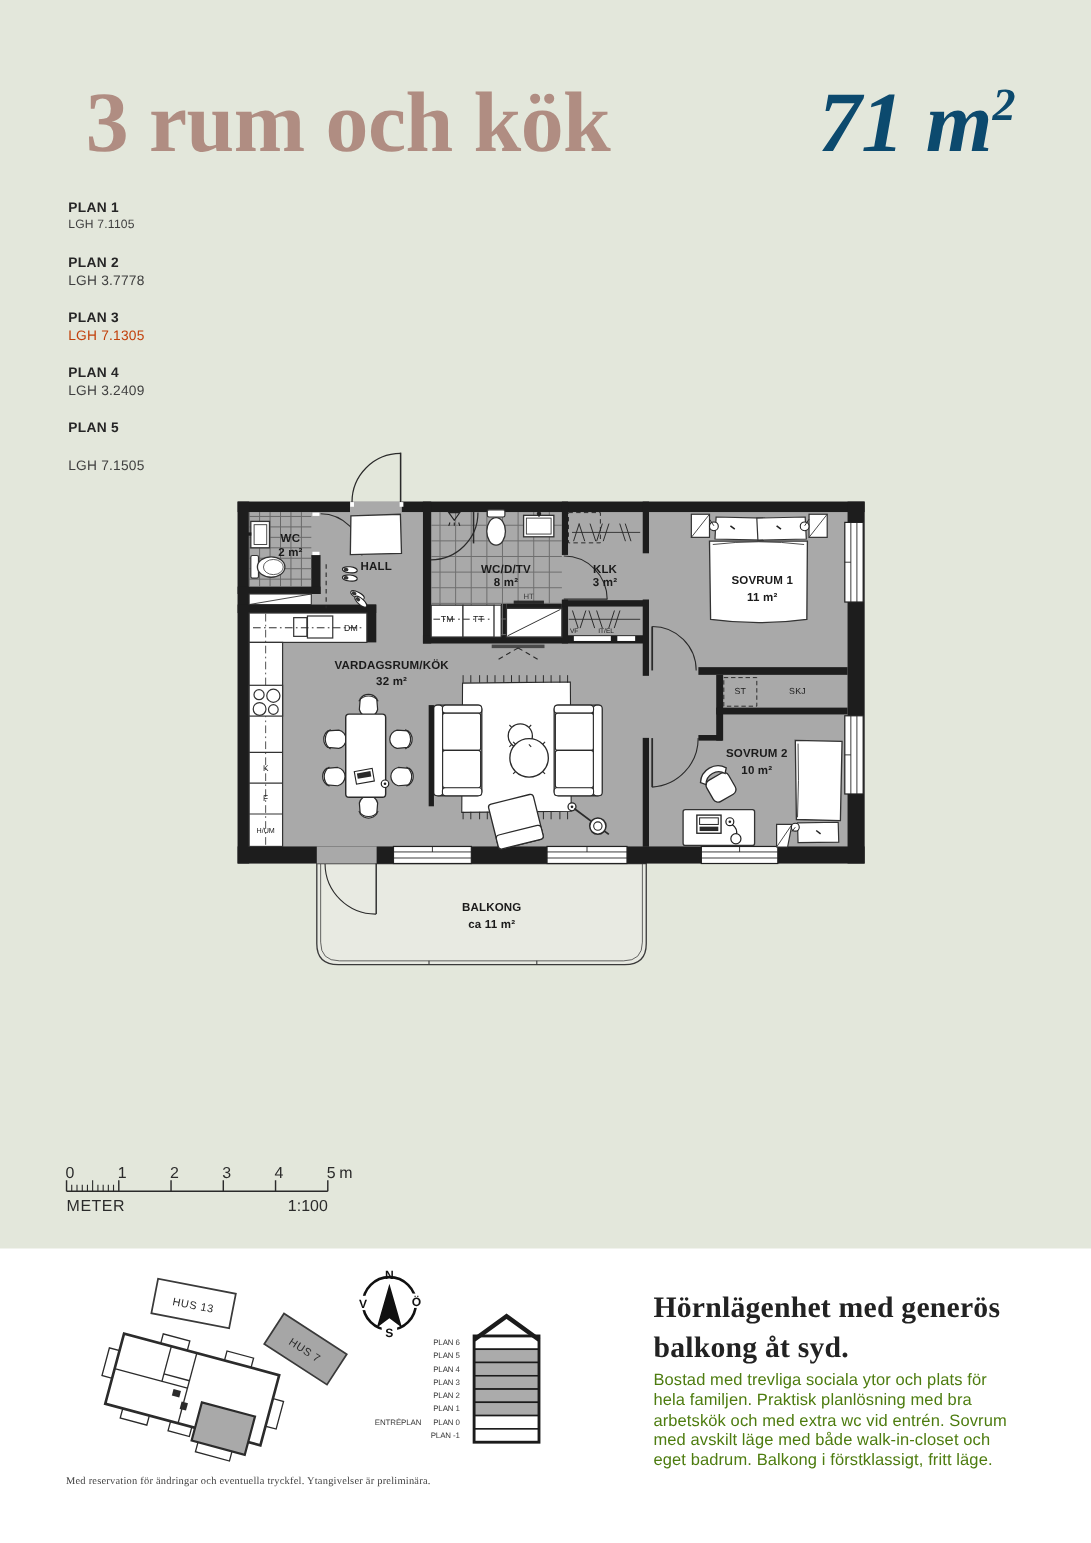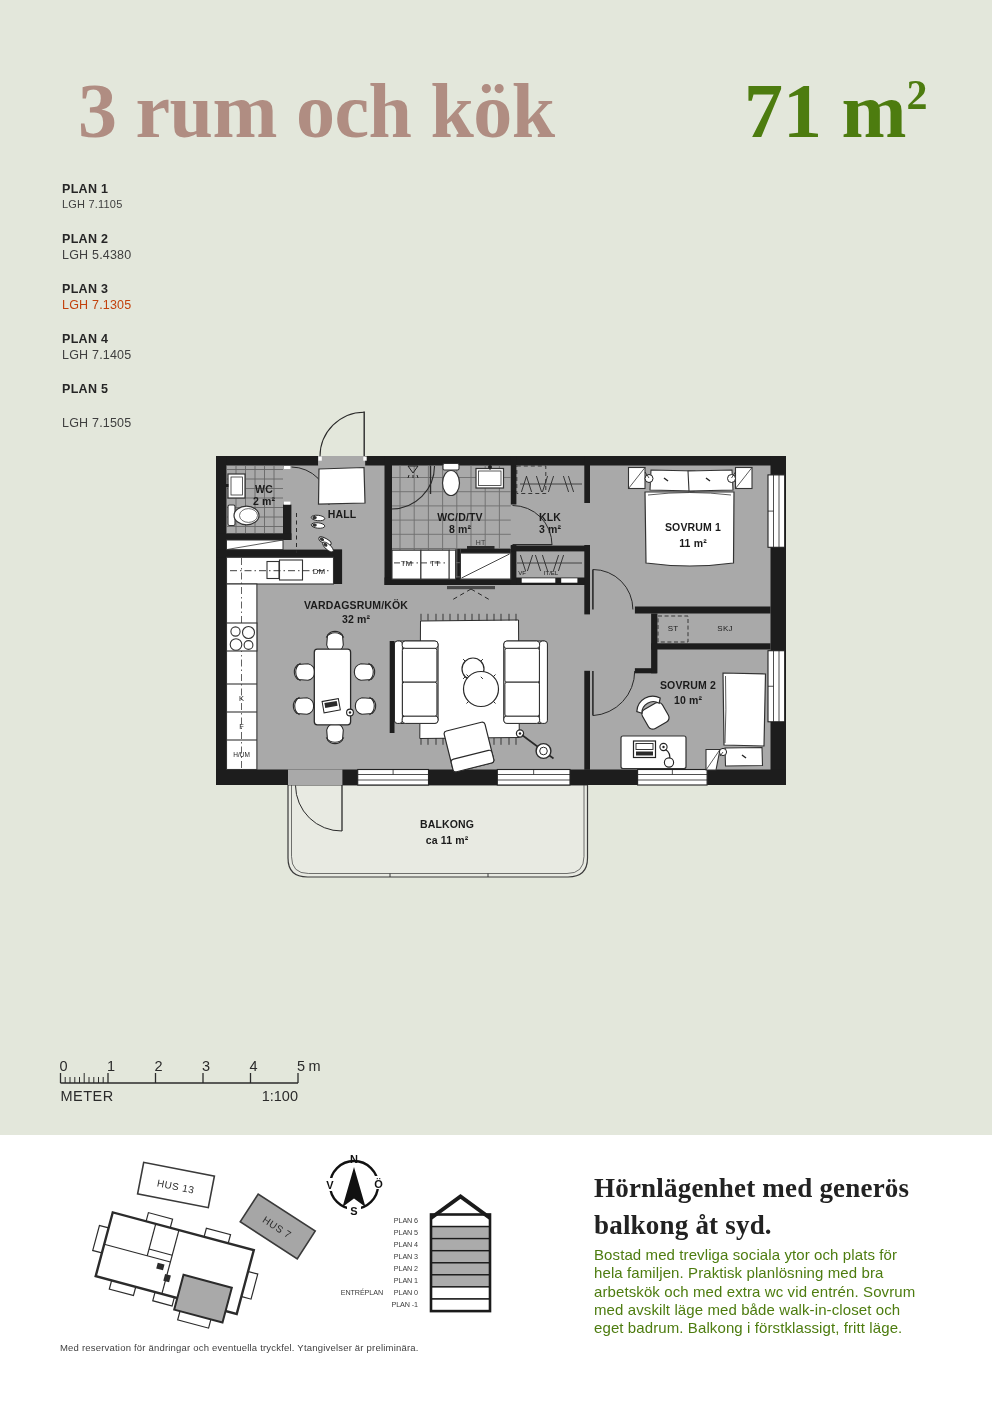--- a/index.html
+++ b/index.html
@@ -1,30 +1,30 @@
 <!DOCTYPE html>
 <html><head><meta charset="utf-8">
 <style>
 html,body{margin:0;padding:0;}
 body{width:992px;height:1403px;background:#e3e7db;font-family:"Liberation Sans",sans-serif;position:relative;overflow:hidden;}
 .abs{position:absolute;}
 .serif{font-family:"Liberation Serif",serif;}
 </style></head>
 <body>
 <div class="abs serif" style="left:62px;top:66px;width:700px;font-size:78px;font-weight:bold;color:#b08d82;letter-spacing:-0.5px;margin-left:16px;">3 rum och kök</div>
-<div class="abs serif" style="left:744px;top:66px;font-size:78px;font-weight:bold;color:#4d7c0f;">71 m<span style="font-size:42px;vertical-align:28px;">2</span></div>
+<div class="abs serif" style="left:744px;top:66px;font-size:78px;font-weight:bold;color:#0c4a6e;font-style:italic;">71 m<span style="font-size:42px;vertical-align:28px;">2</span></div>
 
 <div class="abs" style="left:62px;top:182px;font-size:12.5px;font-weight:bold;color:#262626;letter-spacing:.3px;">PLAN 1</div>
 <div class="abs" style="left:62px;top:198px;font-size:11px;color:#3f3f3f;letter-spacing:.2px;">LGH 7.1105</div>
 <div class="abs" style="left:62px;top:232px;font-size:12.5px;font-weight:bold;color:#262626;letter-spacing:.3px;">PLAN 2</div>
-<div class="abs" style="left:62px;top:248px;font-size:12.5px;color:#3f3f3f;letter-spacing:.2px;">LGH 5.4380</div>
+<div class="abs" style="left:62px;top:248px;font-size:12.5px;color:#3f3f3f;letter-spacing:.2px;">LGH 3.7778</div>
 <div class="abs" style="left:62px;top:282px;font-size:12.5px;font-weight:bold;color:#262626;letter-spacing:.3px;">PLAN 3</div>
 <div class="abs" style="left:62px;top:298px;font-size:12.5px;color:#c2410c;letter-spacing:.2px;">LGH 7.1305</div>
 <div class="abs" style="left:62px;top:332px;font-size:12.5px;font-weight:bold;color:#262626;letter-spacing:.3px;">PLAN 4</div>
-<div class="abs" style="left:62px;top:348px;font-size:12.5px;color:#3f3f3f;letter-spacing:.2px;">LGH 7.1405</div>
+<div class="abs" style="left:62px;top:348px;font-size:12.5px;color:#3f3f3f;letter-spacing:.2px;">LGH 3.2409</div>
 <div class="abs" style="left:62px;top:382px;font-size:12.5px;font-weight:bold;color:#262626;letter-spacing:.3px;">PLAN 5</div>
 <div class="abs" style="left:62px;top:398px;font-size:12.5px;color:#3f3f3f;letter-spacing:.2px;margin-top:18px;">LGH 7.1505</div>
 <svg class="abs" style="left:200px;top:400px;" width="600" height="490" viewBox="200 400 600 490">
     <rect x="216" y="456" width="570" height="329" fill="#a9a9a9"></rect>
     <g>
       <path d="M288 785 L587.5 785 L587.5 858 Q587.5 877 568 877 L307.5 877 Q288 877 288 858 Z" fill="#e8eae2" stroke="#3a3a3a" stroke-width="1.2"></path>
       <path d="M291.5 785 L291.5 856.5 Q291.5 873.5 308.5 873.5 L567 873.5 Q584 873.5 584 856.5 L584 785" fill="none" stroke="#3a3a3a" stroke-width="0.7"></path>
       <line x1="390" y1="873.5" x2="390" y2="877" stroke="#3a3a3a" stroke-width="1"></line>
       <line x1="488" y1="873.5" x2="488" y2="877" stroke="#3a3a3a" stroke-width="1"></line>
     </g>
@@ -463,12 +463,12 @@
     <text x="418" y="1246.9" font-size="7.2" fill="#3a3a3a" text-anchor="end" font-family="Liberation Sans, sans-serif" letter-spacing="-0.1">PLAN 4</text>
     <text x="418" y="1259.0" font-size="7.2" fill="#3a3a3a" text-anchor="end" font-family="Liberation Sans, sans-serif" letter-spacing="-0.1">PLAN 3</text>
     <text x="418" y="1271.1" font-size="7.2" fill="#3a3a3a" text-anchor="end" font-family="Liberation Sans, sans-serif" letter-spacing="-0.1">PLAN 2</text>
     <text x="418" y="1283.1" font-size="7.2" fill="#3a3a3a" text-anchor="end" font-family="Liberation Sans, sans-serif" letter-spacing="-0.1">PLAN 1</text>
     <text x="418" y="1295.2" font-size="7.2" fill="#3a3a3a" text-anchor="end" font-family="Liberation Sans, sans-serif" letter-spacing="-0.1">PLAN 0</text>
     <text x="418" y="1307.3" font-size="7.2" fill="#3a3a3a" text-anchor="end" font-family="Liberation Sans, sans-serif" letter-spacing="-0.1">PLAN -1</text>
     <text x="383" y="1295.2" font-size="7.2" fill="#3a3a3a" text-anchor="end" font-family="Liberation Sans, sans-serif" letter-spacing="-0.1">ENTRÉPLAN</text>
   </svg>
 <div class="abs serif" style="left:594px;top:1170px;width:360px;font-size:27px;font-weight:bold;color:#222;line-height:37px;letter-spacing:0.2px;">Hörnlägenhet med generös balkong åt syd.</div>
 <div class="abs" style="left:594px;top:1246px;width:360px;font-size:15px;color:#4d7c0f;line-height:18.3px;letter-spacing:0.1px;">Bostad med trevliga sociala ytor och plats för<br>hela familjen. Praktisk planlösning med bra<br>arbetskök och med extra wc vid entrén. Sovrum<br>med avskilt läge med både walk-in-closet och<br>eget badrum. Balkong i förstklassigt, fritt läge.</div>
-<div class="abs" style="left:60px;top:1342px;font-size:9.5px;color:#3f3f3f;letter-spacing:0.2px;">Med reservation för ändringar och eventuella tryckfel. Ytangivelser är preliminära.</div>
+<div class="abs" style="left:60px;top:1342px;font-size:9.5px;color:#3f3f3f;letter-spacing:0.2px;font-family:Liberation Serif, serif;">Med reservation för ändringar och eventuella tryckfel. Ytangivelser är preliminära.</div>
 </body></html>

